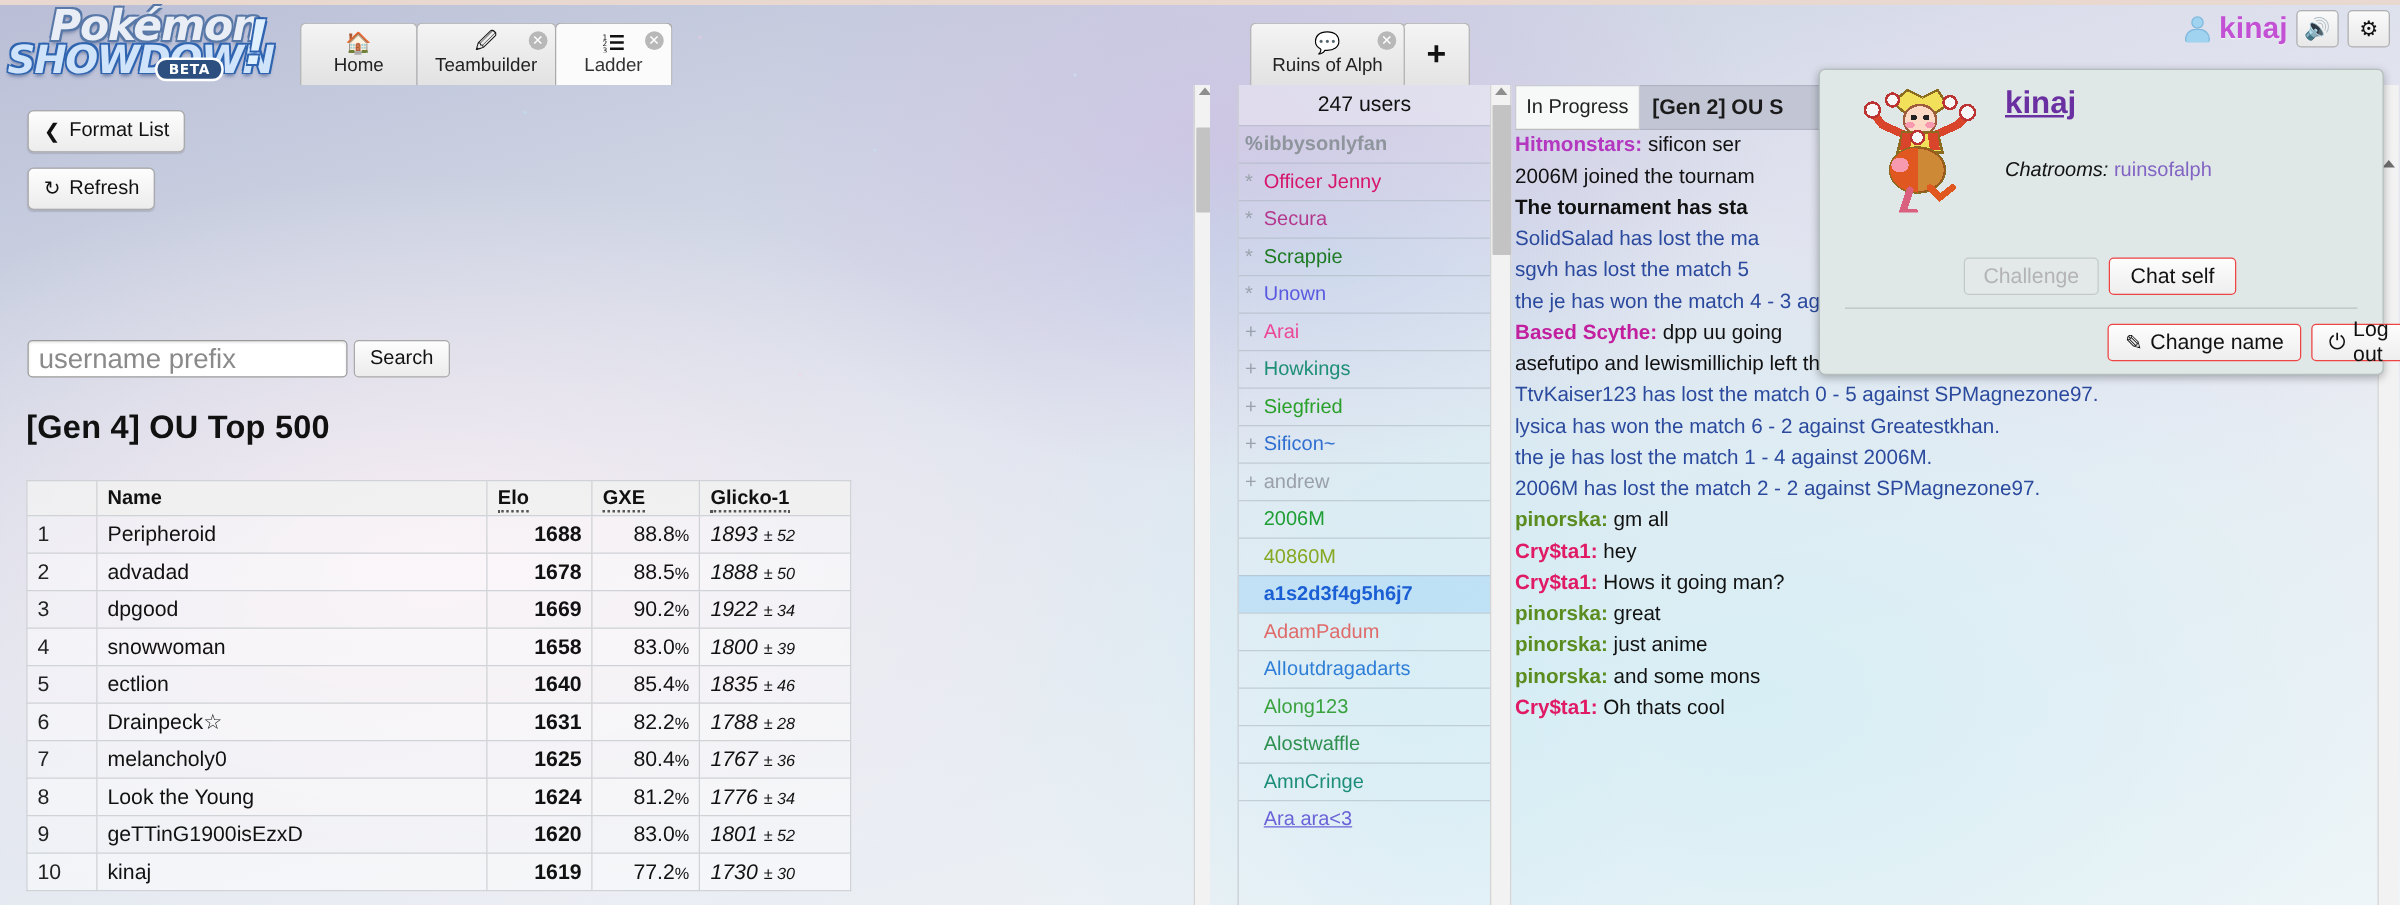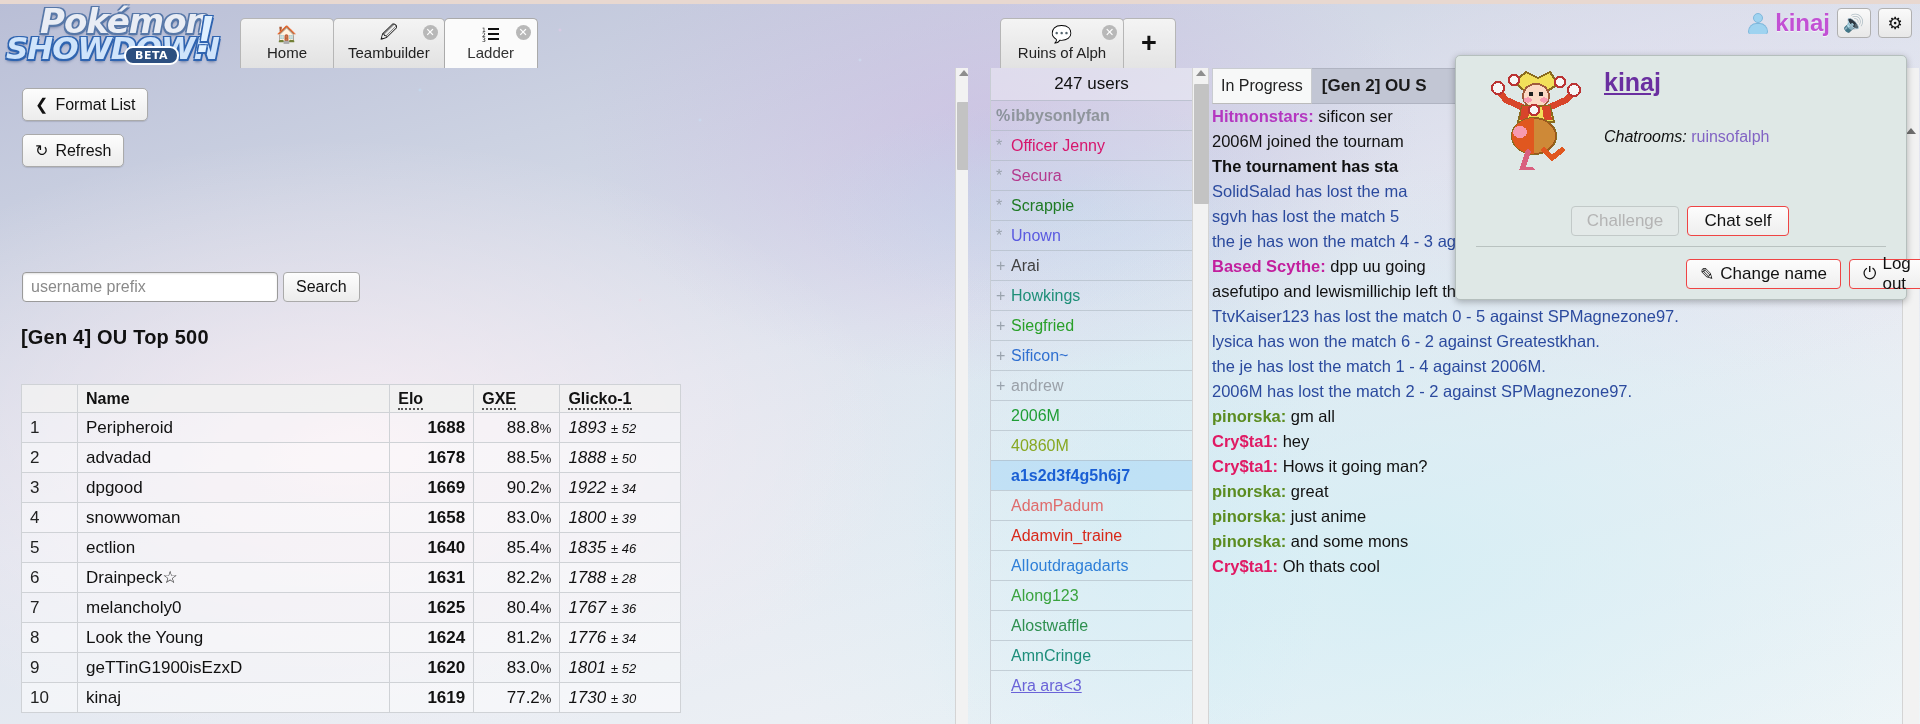--- a/index.html
+++ b/index.html
@@ -117,32 +117,32 @@
   .btn {
     display: inline-flex; align-items: center; gap: 7px;
     background: linear-gradient(180deg,#fdfdfd,#ececec);
     border: 1px solid #aaa; border-radius: 5px; padding: 6px 12px;
     font-size: 16px; color: #111; cursor: pointer; box-shadow: 0 1px 1px rgba(0,0,0,.12);
   }
   .btn-formatlist { position: absolute; left: 22px; top: 20px; }
   .btn-refresh { position: absolute; left: 22px; top: 66px; }
   .search-row { position: absolute; left: 22px; top: 204px; display: flex; align-items: center; gap: 5px; }
   .search-input {
-    width: 256px; height: 30px; padding: 3px 8px; font-size: 16px;
+    width: 256px; height: 30px; padding: 3px 8px; font-size: 22px;
     border: 1px solid #9a9a9a; border-radius: 4px; background: #fff; color: #b91c1c;
     box-shadow: inset 0 1px 2px rgba(0,0,0,.12);
     font-family: "Liberation Sans", sans-serif;
   }
   .search-input::placeholder { color: #8a8a8a; }
   .btn-search {
     height: 30px; padding: 0 12px; font-size: 16px; background: linear-gradient(180deg,#fdfdfd,#ececec);
     border: 1px solid #aaa; border-radius: 4px; cursor: pointer; color:#111;
   }
   .ladder-title {
-    position: absolute; left: 21px; top: 258px; font-size: 20px; font-weight: bold; color: #111;
+    position: absolute; left: 21px; top: 258px; font-size: 26px; font-weight: bold; color: #111;
     letter-spacing: .2px;
   }
   
   .ladder-table {
     position: absolute; left: 21px; top: 316px; width: 660px;
     border-collapse: collapse; background: rgba(255,255,255,.28);
     font-size: 17px;
   }
   .ladder-table th, .ladder-table td {
     border: 1px solid #cfd2d6; padding: 4px 8px; text-align: left; height: 30px; color: #111;
@@ -428,30 +428,29 @@
 </div>
 
 <div class="userlist-pane">
   <div class="userlist-count">247 users</div>
   <div id="userlist-body">
       <div class="ul-row bold"><span class="grp pct">%</span><span class="un" style="color: rgb(143, 149, 156); font-weight: bold;">ibbysonlyfan</span></div>
       <div class="ul-row"><span class="grp">*</span><span class="un" style="color: rgb(214, 21, 108);">Officer Jenny</span></div>
       <div class="ul-row"><span class="grp">*</span><span class="un" style="color: rgb(180, 57, 142);">Secura</span></div>
       <div class="ul-row"><span class="grp">*</span><span class="un" style="color: rgb(31, 122, 36);">Scrappie</span></div>
       <div class="ul-row"><span class="grp">*</span><span class="un" style="color: rgb(90, 90, 224);">Unown</span></div>
-      <div class="ul-row"><span class="grp">+</span><span class="un" style="color: #404040;">Arai</span></div>
+      <div class="ul-row"><span class="grp">+</span><span class="un" style="color: #ec4899;">Arai</span></div>
       <div class="ul-row"><span class="grp">+</span><span class="un" style="color: rgb(31, 143, 120);">Howkings</span></div>
       <div class="ul-row"><span class="grp">+</span><span class="un" style="color: rgb(42, 160, 42);">Siegfried</span></div>
       <div class="ul-row"><span class="grp">+</span><span class="un" style="color: rgb(47, 111, 208);">Sificon~</span></div>
       <div class="ul-row"><span class="grp">+</span><span class="un" style="color: rgb(154, 160, 168);">andrew</span></div>
       <div class="ul-row"><span class="grp"></span><span class="un" style="color: rgb(31, 158, 53);">2006M</span></div>
       <div class="ul-row"><span class="grp"></span><span class="un" style="color: rgb(135, 168, 34);">40860M</span></div>
       <div class="ul-row hl bold"><span class="grp"></span><span class="un" style="color: rgb(26, 95, 212); font-weight: bold;">a1s2d3f4g5h6j7</span></div>
       <div class="ul-row"><span class="grp"></span><span class="un" style="color: rgb(223, 107, 107);">AdamPadum</span></div>
-      <div class="ul-row"><span class="grp"></span><span class="un" style="color: rgb(216, 40, 26);">Adamvin_traine</span></div>
       <div class="ul-row"><span class="grp"></span><span class="un" style="color: rgb(47, 127, 216);">AlIoutdragadarts</span></div>
       <div class="ul-row"><span class="grp"></span><span class="un" style="color: rgb(58, 163, 63);">Along123</span></div>
       <div class="ul-row"><span class="grp"></span><span class="un" style="color: rgb(47, 144, 80);">Alostwaffle</span></div>
       <div class="ul-row"><span class="grp"></span><span class="un" style="color: rgb(29, 142, 122);">AmnCringe</span></div>
       <div class="ul-row"><span class="grp"></span><span class="un" style="color: rgb(106, 99, 216); text-decoration: underline;">Ara ara&lt;3</span></div>
     </div>
 </div>
 <div class="scrollbar" style="left:1192px; top:68px; height:656px;">
   <div class="arrow-up"></div>
   <div class="thumb" style="top:16px; height:120px;"></div>

